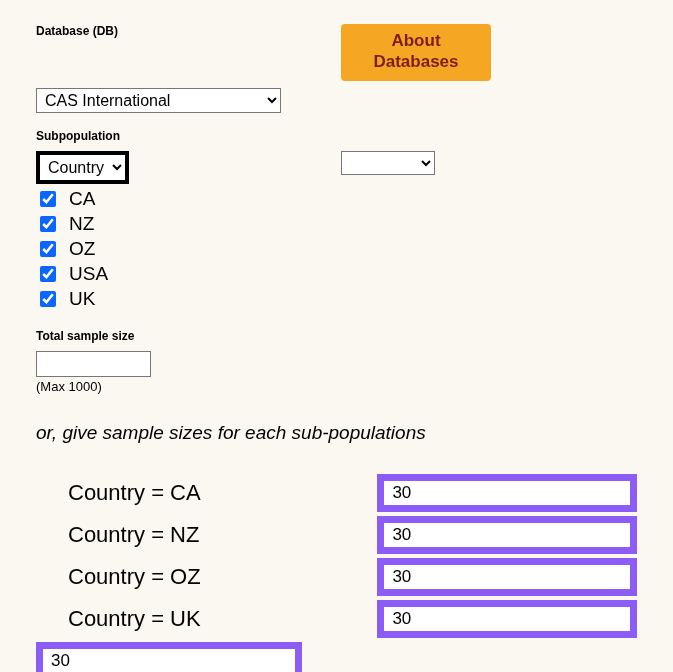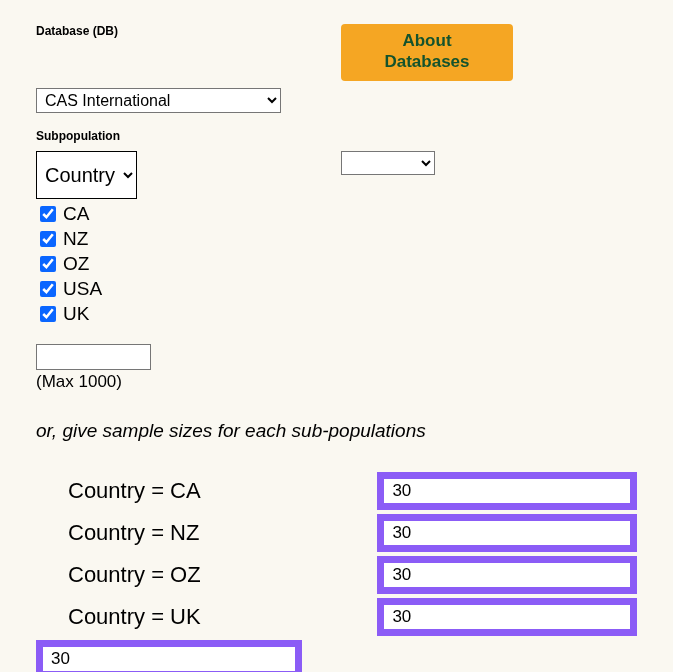--- a/index.html
+++ b/index.html
@@ -23,80 +23,80 @@
   .col-left {
     width: 305px;
   }
   .section-heading {
     font-weight: bold;
     font-size: 12px;
     margin-bottom: 8px;
   }
   .about-btn {
     background: #f5a623;
-    color: #14532d;
+    color: #7f1d1d;
     font-weight: bold;
     font-size: 17px;
     text-align: center;
     border-radius: 4px;
     padding: 6px 22px 8px 22px;
     line-height: 1.25;
     cursor: pointer;
     user-select: none;
-    width: 172px;
+    width: 150px;
     box-sizing: border-box;
   }
   select.db-select {
     width: 245px;
     font-size: 16px;
     background: #fff;
     border: 1px solid #767676;
     padding: 2px 4px;
     margin-top: 42px;
   }
   select.subpop-select {
-    font-size: 20px;
-    background: #fff;
-    border: 1px solid #000000;
-    padding: 11px 4px;
+    font-size: 16px;
+    background: #fff;
+    border: 4px solid #000000;
+    padding: 3px 4px;
   }
   select.empty-select {
     width: 94px;
     font-size: 16px;
     background: #fff;
     border: 1px solid #767676;
     padding: 2px 4px;
     height: 24px;
   }
   .checkbox-list {
     margin-top: 4px;
   }
   .checkbox-row {
     display: flex;
     align-items: flex-end;
-    gap: 4px;
+    gap: 10px;
     margin: 3px 0;
     font-size: 19px;
   }
   .checkbox-row input[type="checkbox"] {
     width: 16px;
     height: 16px;
     accent-color: #0a66ff;
     cursor: pointer;
   }
   .total-size-input {
     width: 105px;
     height: 22px;
     border: 1px solid #767676;
     background: #fff;
     font-size: 16px;
     padding: 1px 4px;
   }
   .hint {
-    font-size: 17px;
+    font-size: 13px;
     margin-top: 2px;
   }
   .or-text {
     font-size: 19px;
     margin-top: 28px;
     font-style: italic;
   }
   .table {
     margin-top: 30px;
   }
@@ -173,20 +173,21 @@
       </div>
       <div>
         <select class="empty-select">
           <option></option>
         </select>
       </div>
     </div>
   </div>
 
   <div class="mt-large">
+    <div class="section-heading">Total sample size</div>
     <input class="total-size-input" type="text" value="" style="">
     <div class="hint">(Max 1000)</div>
   </div>
 
   <div class="or-text">or, give sample sizes for each sub-populations</div>
 
   <div class="table">
     <div class="trow">
       <div class="tlabel">Country = CA</div>
       <input class="size-input" type="text" value="30" style="">

